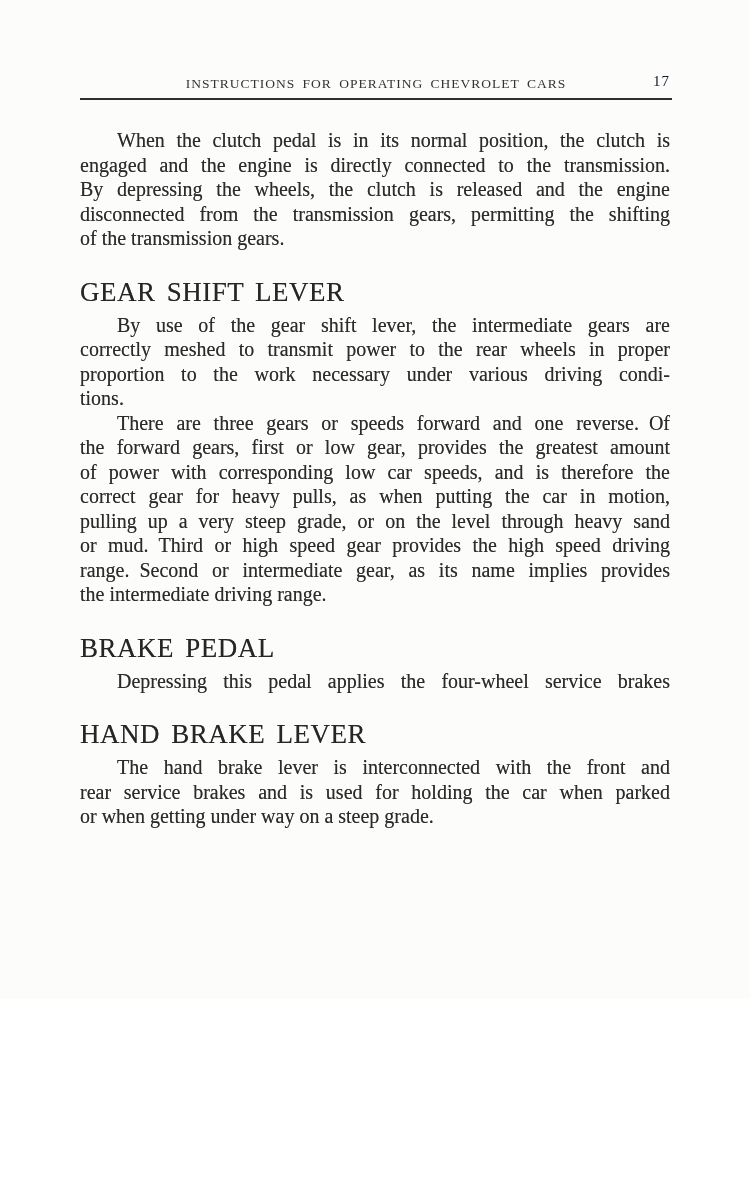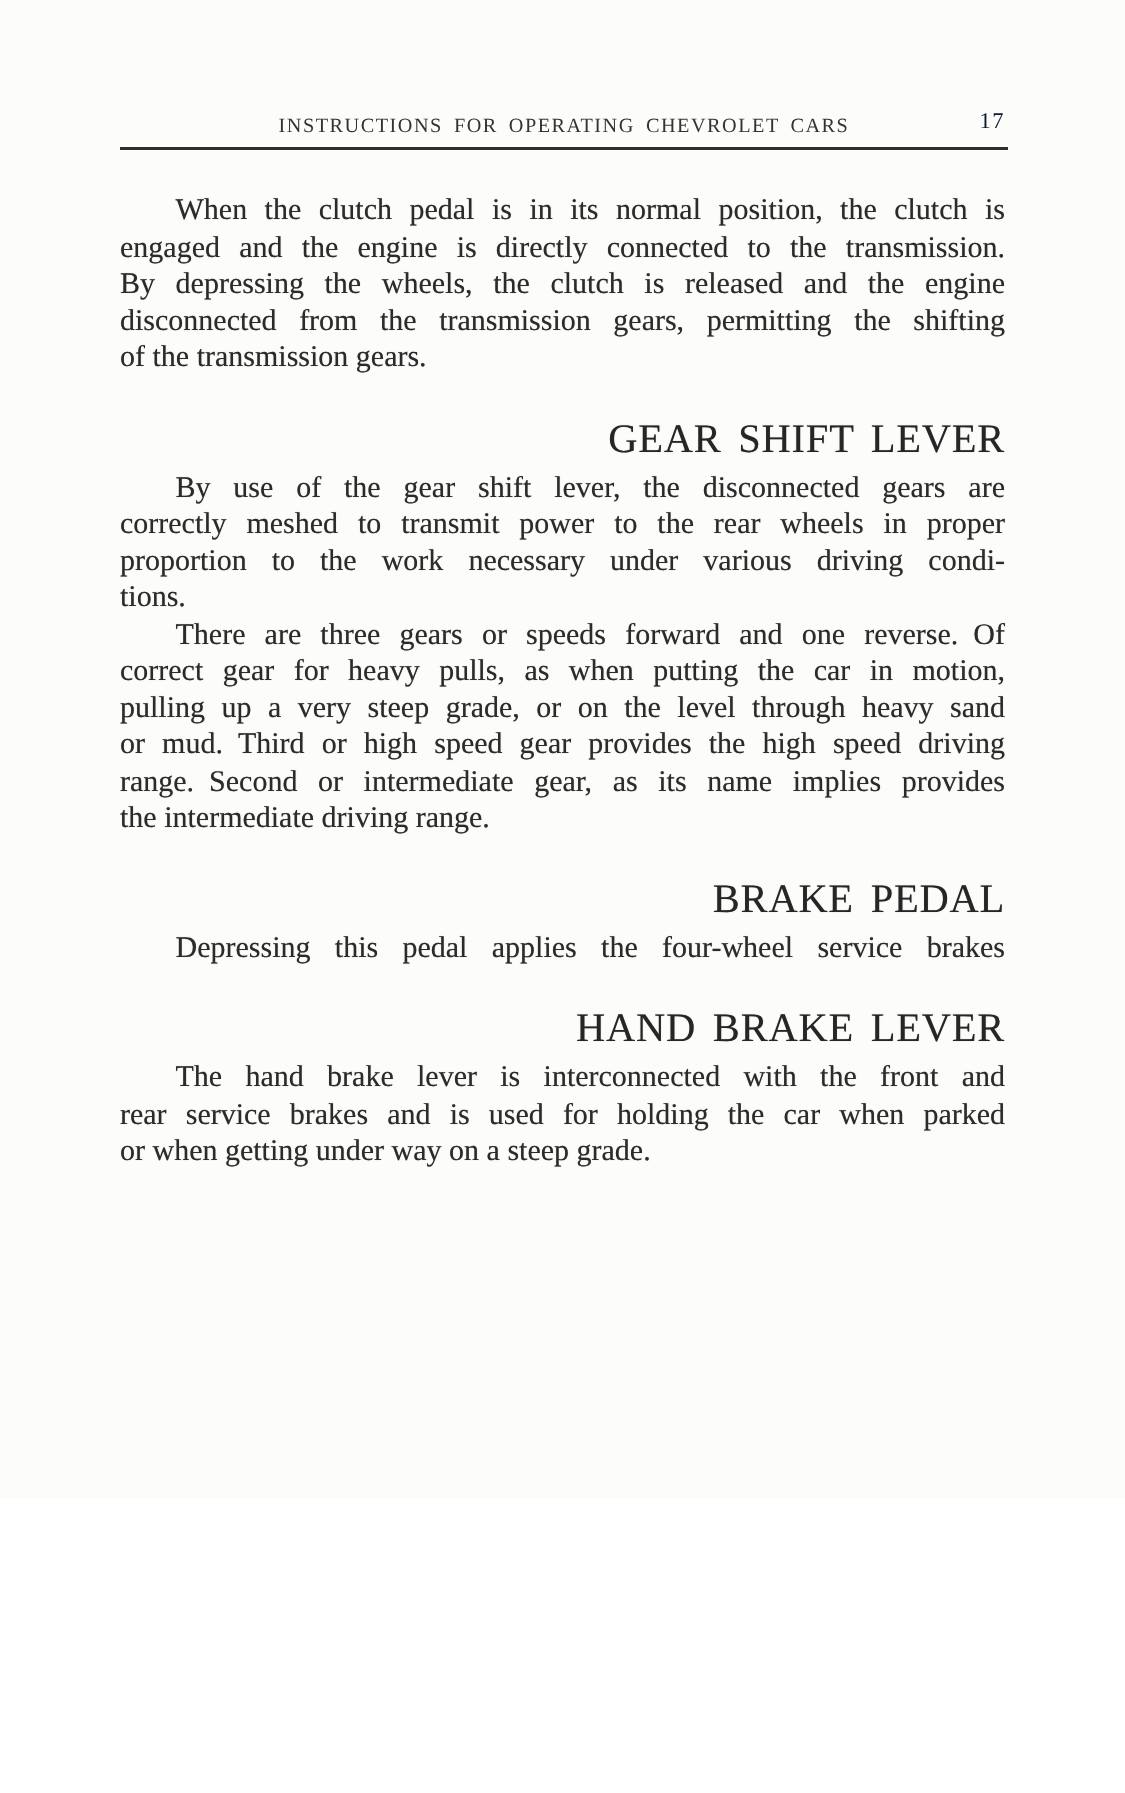--- a/index.html
+++ b/index.html
@@ -58,21 +58,21 @@
     text-align-last: justify;
     white-space: normal;
     color: var(--ink);
   }
   .ln-first { text-indent: 37px; }
   .ln-last  { text-align: center; text-align-last: left; }
   .sec-heading {
     font-size: 27px;
     line-height: 32px;
     font-weight: normal;
-    text-align: right;
+    text-align: left;
     letter-spacing: 0.5px;
     word-spacing: 4px;
     margin: 25px 0 5px 0;
     color: #262626;
   }
 </style>
 </head>
 <body>
 
 <div class="page">
@@ -88,28 +88,30 @@
       <div class="ln ln-first">When the clutch pedal is in its normal position, the clutch is</div>
       <div class="ln">engaged and the engine is directly connected to the transmission.</div>
       <div class="ln">By depressing the wheels, the clutch is released and the engine</div>
       <div class="ln">disconnected from the transmission gears, permitting the shifting</div>
       <div class="ln ln-last">of the transmission gears.</div>
     </div>
 
     <h2 class="sec-heading">GEAR SHIFT LEVER</h2>
 
     <div>
-      <div class="ln ln-first">By use of the gear shift lever, the disconnected gears are</div>
+      <div class="ln ln-first">By use of the gear shift lever, the intermediate gears are</div>
       <div class="ln">correctly meshed to transmit power to the rear wheels in proper</div>
       <div class="ln">proportion to the work necessary under various driving condi-</div>
       <div class="ln ln-last">tions.</div>
     </div>
 
     <div>
       <div class="ln ln-first">There are three gears or speeds forward and one reverse. Of</div>
+      <div class="ln">the forward gears, first or low gear, provides the greatest amount</div>
+      <div class="ln">of power with corresponding low car speeds, and is therefore the</div>
       <div class="ln">correct gear for heavy pulls, as when putting the car in motion,</div>
       <div class="ln">pulling up a very steep grade, or on the level through heavy sand</div>
       <div class="ln">or mud. Third or high speed gear provides the high speed driving</div>
       <div class="ln">range. Second or intermediate gear, as its name implies provides</div>
       <div class="ln ln-last">the intermediate driving range.</div>
     </div>
 
     <h2 class="sec-heading">BRAKE PEDAL</h2>
 
     <div>

